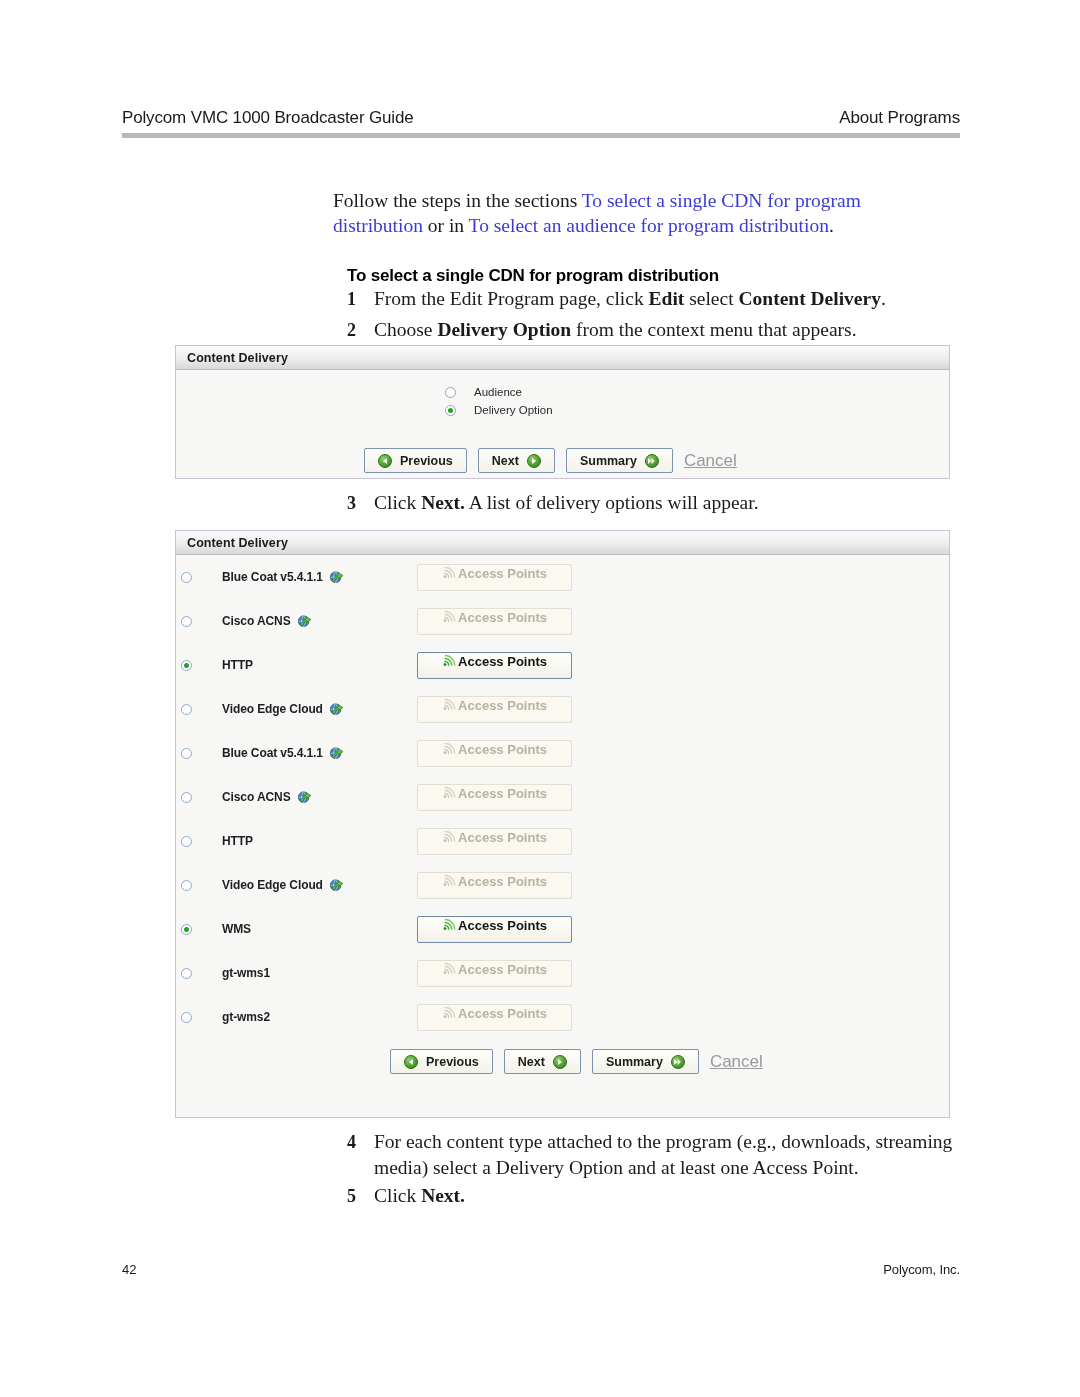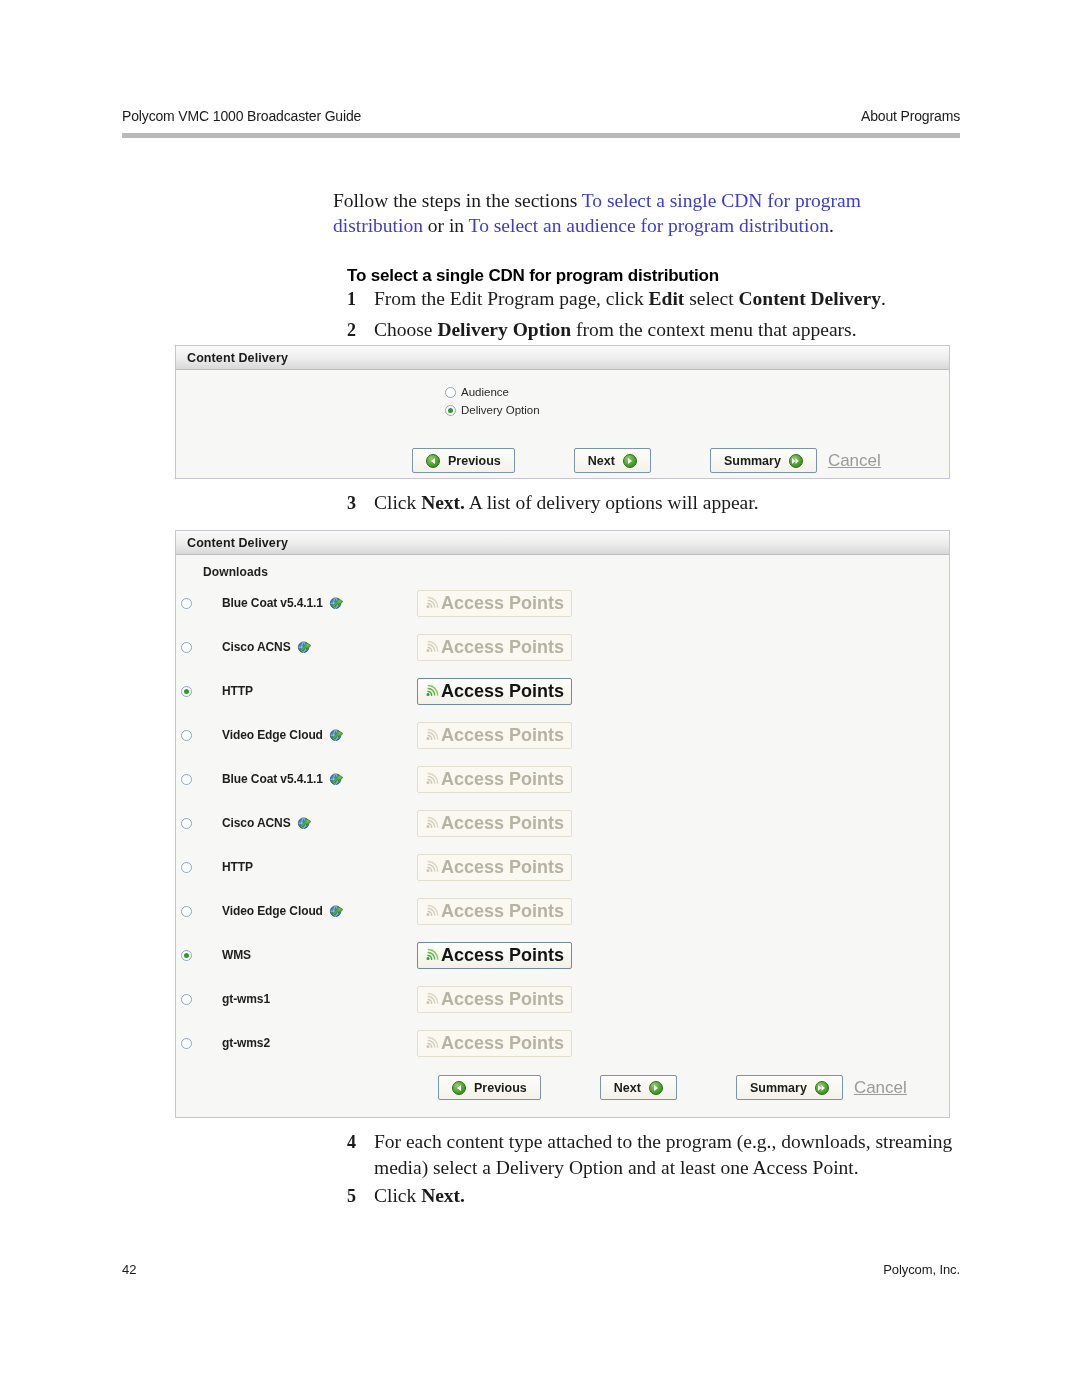--- a/index.html
+++ b/index.html
@@ -19,21 +19,21 @@
   
   .page-header {
     position: absolute;
     left: 122px;
     top: 108px;
     width: 838px;
     display: flex;
     justify-content: space-between;
     align-items: baseline;
     font-family: "Liberation Sans", sans-serif;
-    font-size: 14px;
+    font-size: 17px;
     color: #1a1a1a;
     letter-spacing: -0.15px;
   }
   .rule {
     position: absolute;
     left: 122px;
     top: 133px;
     width: 838px;
     height: 5px;
     background: #b9b9b9;
@@ -130,21 +130,21 @@
     height: 5px;
     border-radius: 50%;
     background: #2f9b2f;
   }
 
   
   .opt-list { padding: 16px 0 0 237px; }
   .opt-row {
     display: flex;
     align-items: center;
-    gap: 5px;
+    gap: 18px;
     margin-bottom: 6px;
     font-size: 11.5px;
     color: #2a2a2a;
     padding-left: 32px;
   }
 
   
   .btn-row {
     display: flex;
     align-items: center;
@@ -157,21 +157,20 @@
     gap: 8px;
     height: 25px;
     padding: 0 13px;
     background: linear-gradient(to bottom, #fdfdfa 0%, #f4f2e9 100%);
     border: 1px solid #7b93ad;
     border-radius: 2px;
     font-size: 12.5px;
     font-weight: bold;
     color: #1c1c1c;
     box-sizing: border-box;
-    margin-left: 48px;
   }
   .cancel-link {
     font-size: 17px;
     color: #9a9a9a;
     text-decoration: underline;
   }
   .garrow {
     width: 14px;
     height: 14px;
     border-radius: 50%;
@@ -220,28 +219,27 @@
 
   .globe {
     width: 15px;
     height: 14px;
     flex: 0 0 15px;
     position: relative;
   }
 
   .ap-btn {
     display: inline-flex;
-    align-items: center;
     justify-content: center;
     gap: 2px;
     width: 155px;
     height: 27px;
     box-sizing: border-box;
     border-radius: 2px;
-    font-size: 18px;
+    font-size: 13px;
     font-weight: bold;
   }
   .ap-btn.enabled {
     background: linear-gradient(to bottom, #fefefb 0%, #f3f1e7 100%);
     border: 1px solid #6f8aa6;
     color: #141414;
   }
   .ap-btn.disabled {
     background: #faf8f1;
     border: 1px solid #e2ded0;
@@ -338,21 +336,20 @@
   <span class="num">3</span>
   <span class="txt"><span>Click </span><b>Next.</b><span> A list of delivery options will appear.</span></span>
 </div>
 
 <div class="panel" id="panel-large">
   <div class="panel-title">
     <span>Content Delivery</span>
   </div>
   <div class="panel-body">
     <div id="cdn-groups">
-        <div class="group-label" style="margin: 10px 0px 2px 27px;">Downloads</div>
         <div class="cdn-row">
           <div class="cdn-radio-cell">
             <span class="radio"></span>
           </div>
           <div class="cdn-name">
             <span>Blue Coat v5.4.1.1</span>
             <span class="globe"><svg width="15" height="14" viewBox="0 0 15 14">
                 <circle cx="6.6" cy="7.2" r="5.3" fill="#3f7fb8" stroke="#24567f" stroke-width="0.8"></circle>
                 <path d="M1.4 7.2 H11.9 M6.6 1.9 c2.6 2.4 2.6 8.2 0 10.6 M6.6 1.9 c-2.6 2.4 -2.6 8.2 0 10.6" stroke="#bcdcf2" stroke-width="0.7" fill="none"></path>
                 <path d="M3 10.5 L9 4.6 L9 2.4 L14 5.6 L9 8.8 L9 6.6 L4.6 11.6 Z" fill="#63bf3c" stroke="#2f7a1c" stroke-width="0.7" stroke-linejoin="round"></path>

